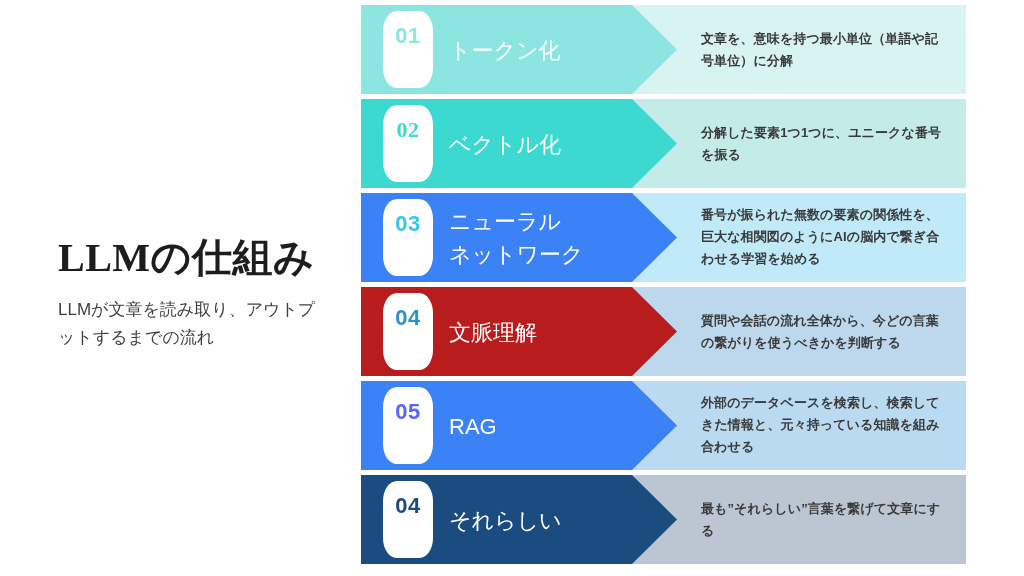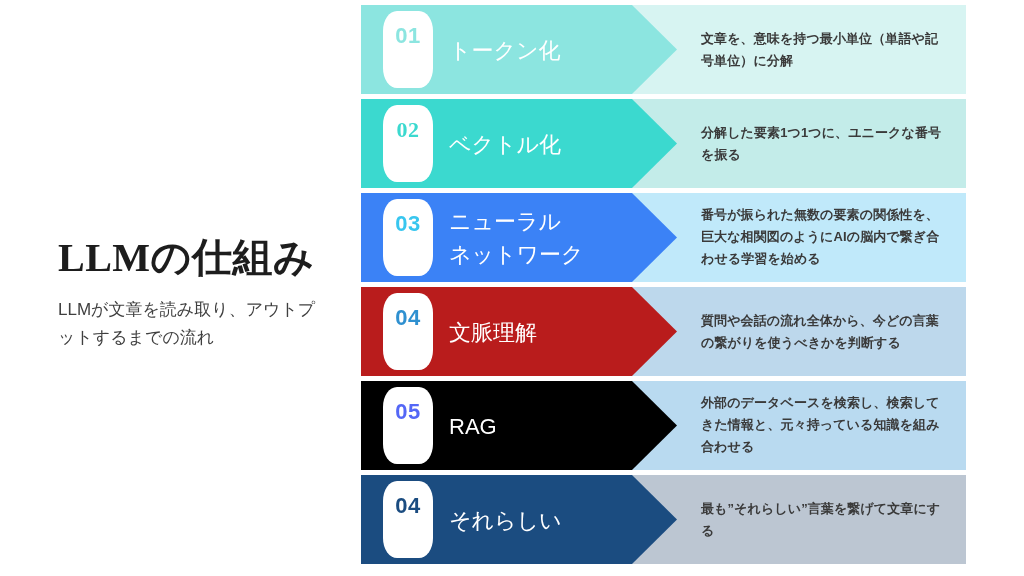--- a/index.html
+++ b/index.html
@@ -161,21 +161,21 @@
         <div class="badge">
           <div class="badge-num" style="color: rgb(47, 144, 208);">04</div>
         </div>
         <div class="step-label">文脈理解</div>
       </div>
     </div>
     <div class="step-row" style="top: 381px; height: 89px;">
       <div class="desc-panel" style="background: rgb(185, 218, 240);">
         <div class="desc-text">外部のデータベースを検索し、検索してきた情報と、元々持っている知識を組み合わせる</div>
       </div>
-      <div class="arrow" style="background: #000000;">
+      <div class="arrow" style="background: #3b82f6;">
         <div class="badge">
           <div class="badge-num" style="color: rgb(84, 103, 246);">05</div>
         </div>
         <div class="step-label">RAG</div>
       </div>
     </div>
     <div class="step-row" style="top: 475px; height: 89px;">
       <div class="desc-panel" style="background: rgb(188, 198, 210);">
         <div class="desc-text">最も”それらしい”言葉を繋げて文章にする</div>
       </div>

